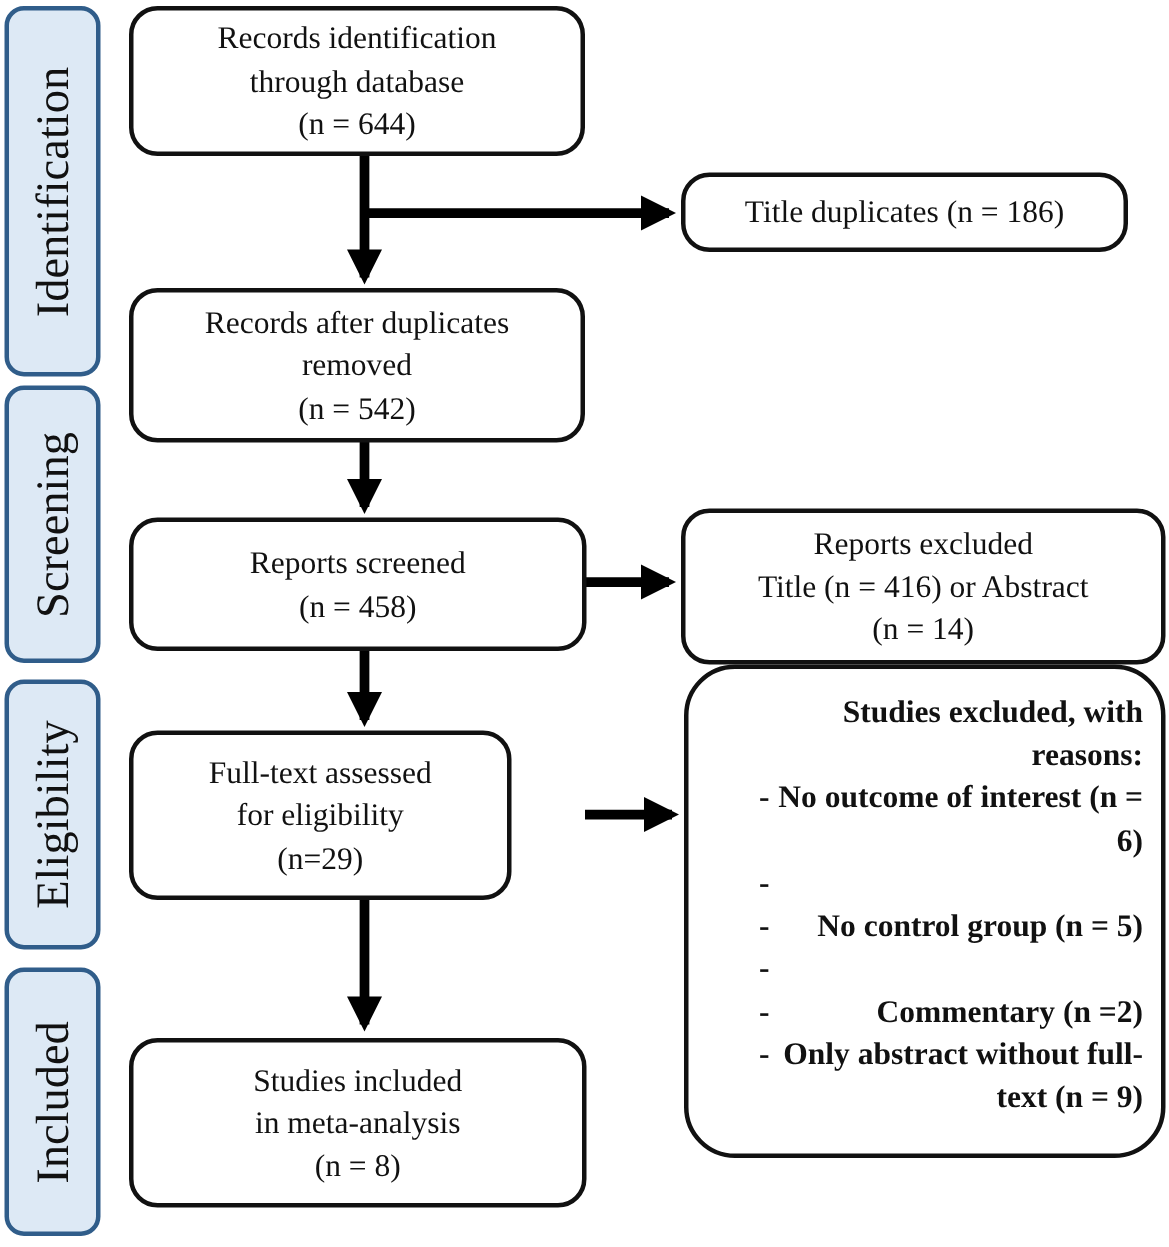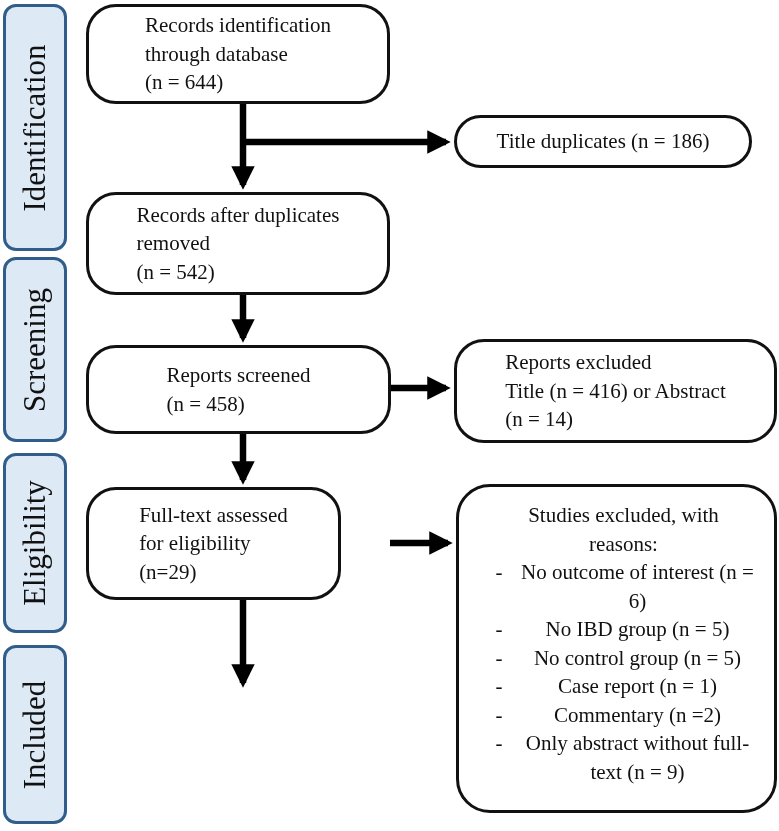--- a/index.html
+++ b/index.html
@@ -42,46 +42,48 @@
   #stage-screening      { top: 257px; height: 185px; }
   #stage-eligibility    { top: 453px; height: 180px; }
   #stage-included       { top: 645px; height: 179px; }
 
   
   .fbox {
     position: absolute;
     box-sizing: border-box;
     background: #ffffff;
     border: 3px solid #111111;
-    border-radius: 30px;
+    border-radius: 19px;
     display: flex;
     align-items: center;
     justify-content: center;
+    text-align: center;
     font-size: 21px;
     line-height: 1.36;
     z-index: 1;
     padding: 4px 10px;
   }
   .fbox .btext { white-space: pre-line; }
 
   #box-records-identification { left: 86px; top: 4px;   width: 304px; height: 100px; }
   #box-records-after-dup      { left: 86px; top: 192px; width: 304px; height: 103px; }
   #box-reports-screened       { left: 86px; top: 345px; width: 305px; height: 89px; }
   #box-fulltext-assessed      { left: 86px; top: 487px; width: 255px; height: 113px; }
   #box-studies-included       { left: 86px; top: 692px; width: 305px; height: 113px; }
 
   #box-title-duplicates       { left: 454px; top: 115px; width: 298px; height: 53px; }
   #box-reports-excluded       { left: 454px; top: 339px; width: 323px; height: 104px; }
 
   #box-studies-excluded {
-    left: 456px; top: 484px; width: 321px; height: 329px;
+    left: 456px; top: 443px; width: 321px; height: 329px;
     border-radius: 34px;
     display: block;
-    text-align: center;
+    text-align: right;
     padding: 14px 12px 10px 26px;
+    font-weight: bold;
   }
   #box-studies-excluded .extitle { white-space: pre-line; }
   .exitem { display: flex; }
   .exitem .dash {
     flex: 0 0 28px;
   }
   .exitem .itext { flex: 1 1 auto; }
 </style>
 </head>
 <body>
@@ -139,49 +141,52 @@
     <div class="btext">Reports screened
 (n = 458)</div>
   </div>
 
   <div class="fbox" id="box-fulltext-assessed">
     <div class="btext">Full-text assessed
 for eligibility
 (n=29)</div>
   </div>
 
+  <div class="fbox" id="box-studies-included">
+    <div class="btext">Studies included
+in meta-analysis
+(n = 8)</div>
+  </div>
 
   <div class="fbox" id="box-title-duplicates">
     <div class="btext">Title duplicates (n = 186)</div>
   </div>
 
   <div class="fbox" id="box-reports-excluded">
     <div class="btext">Reports excluded
 Title (n = 416) or Abstract
 (n = 14)</div>
   </div>
 
   <div class="fbox" id="box-studies-excluded">
     <div class="extitle">Studies excluded, with
 reasons:</div>
     <div class="exitem">
       <span class="dash">-</span>
       <span class="itext">No outcome of interest (n = 6)</span>
     </div>
     <div class="exitem">
       <span class="dash">-</span>
-      <span class="itext">No IBD group (n = 5)</span>
     </div>
     <div class="exitem">
       <span class="dash">-</span>
       <span class="itext">No control group (n = 5)</span>
     </div>
     <div class="exitem">
       <span class="dash">-</span>
-      <span class="itext">Case report (n = 1)</span>
     </div>
     <div class="exitem">
       <span class="dash">-</span>
       <span class="itext">Commentary (n =2)</span>
     </div>
     <div class="exitem">
       <span class="dash">-</span>
       <span class="itext">Only abstract without full-text (n = 9)</span>
     </div>
   </div>

